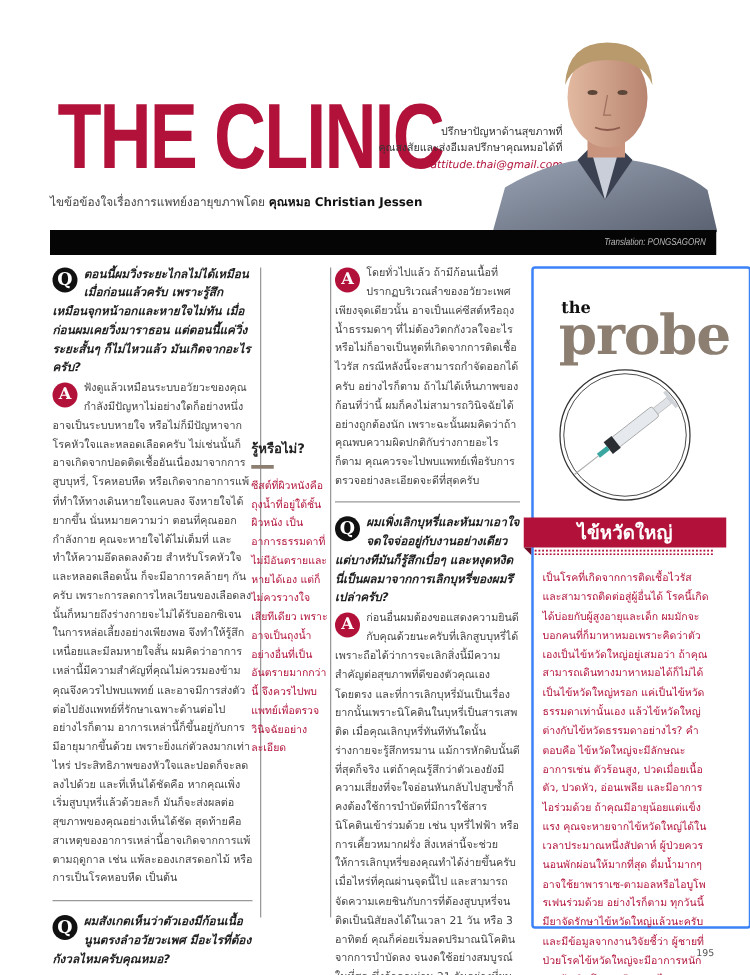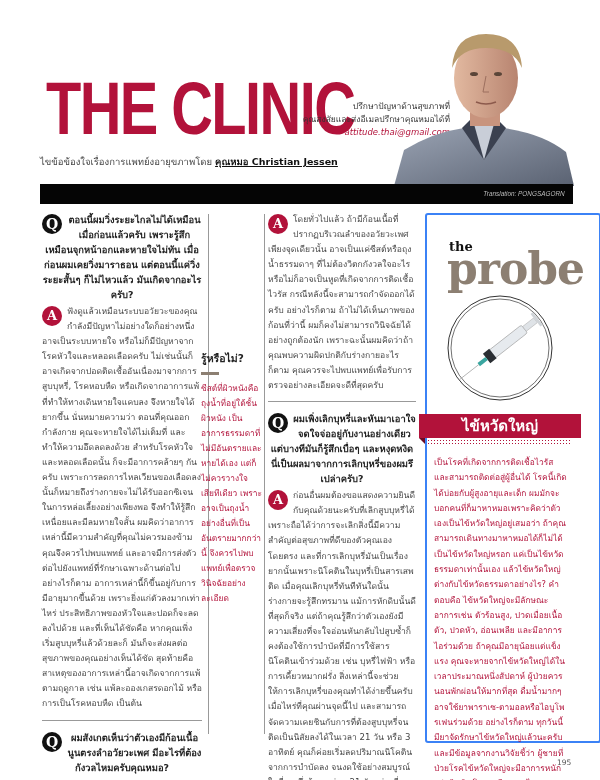--- a/index.html
+++ b/index.html
@@ -10,21 +10,21 @@
     position: absolute; left: 46px; top: 72px;
     font-family: "Liberation Sans", sans-serif; font-weight: 700;
     font-size: 74px; line-height: 74px; color: #b2123a;
     letter-spacing: -2px; transform: scaleX(0.78); transform-origin: left top;
     white-space: nowrap;
   }
   .subtitle {
     position: absolute; left: 40px; top: 154px;
     font-size: 9.5px; color: #444; white-space: nowrap;
   }
-  .subtitle b { color: #111; font-weight: 700; text-decoration: underline; }
+  .subtitle b { color: #111; font-weight: 700; }
 
   .contact {
     position: absolute; left: 300px; top: 100px; width: 150px;
     text-align: right; font-size: 8.5px; line-height: 13px; color: #333;
   }
   .contact .email { color: #b2123a; font-style: italic; }
 
   .portrait {
     position: absolute; left: 394px; top: 20px; width: 180px; height: 166px;
     overflow: hidden;
@@ -41,21 +41,21 @@
     transform: scaleX(0.8); transform-origin: right top; white-space: nowrap;
   }
 
   .col { position: absolute; font-size: 8.6px; line-height: 15.1px; color: #444; }
   .col1 { left: 42px; top: 212px; width: 160px; }
   .col3 { left: 268px; top: 212px; width: 148px; }
   .vline { position: absolute; width: 1px; background: #999; }
 
   .q-block { position: relative; margin-bottom: 2px; }
   .q-text {
-    font-weight: 700; color: #222; font-size: 9.4px; line-height: 15px; text-align: center;
+    font-weight: 700; font-style: italic; color: #222; font-size: 9.4px; line-height: 15px;
   }
   .q-circle {
     float: left; width: 20px; height: 20px; border-radius: 50%;
     background: #111; color: #fff; font-family: "DejaVu Serif", serif;
     font-weight: 700; font-size: 14px; line-height: 20px; text-align: center;
     margin: 2px 5px 0 0;
   }
   .a-circle {
     float: left; width: 20px; height: 20px; border-radius: 50%;
     background: #b2123a; color: #fff; font-family: "DejaVu Serif", serif;

